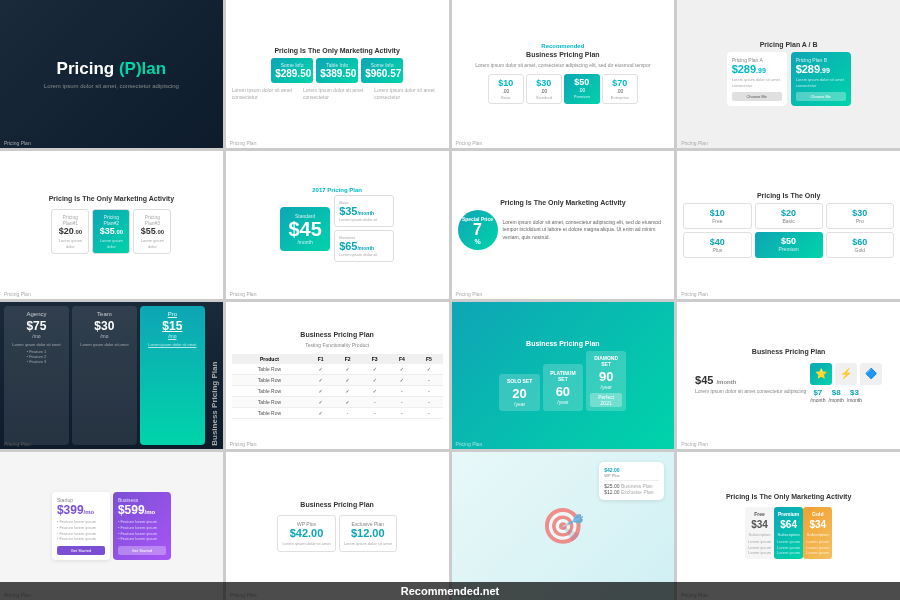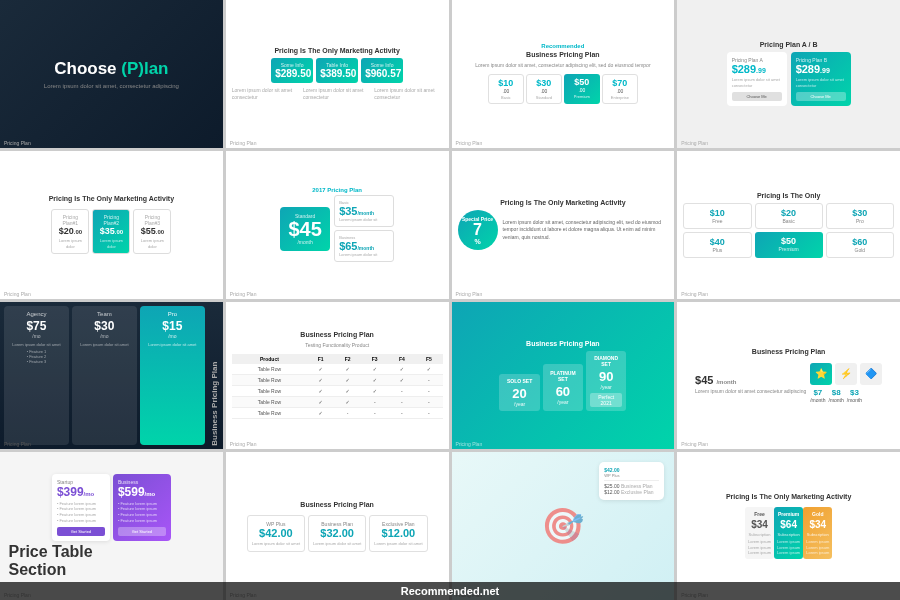--- a/index.html
+++ b/index.html
@@ -222,21 +222,21 @@
       flex: 1;
       border-radius: 4px;
       padding: 5px 3px;
       color: white;
       font-size: 5px;
       display: flex;
       flex-direction: column;
       align-items: center;
     }
     .vert-card-dark { background: rgba(255,255,255,0.1); }
-    .vert-card-teal { background: linear-gradient(180deg, #0ea5b5, #00d4aa); }
+    .vert-card-teal { background: linear-gradient(180deg, #0ea5b5, #00d4aa); text-decoration: underline; }
     .vert-card .vc-price { font-size: 12px; font-weight: 700; }
 
     
     .vert-text {
       writing-mode: vertical-rl;
       text-orientation: mixed;
       transform: rotate(180deg);
       font-size: 8px;
       font-weight: 700;
       color: #aaa;
@@ -392,21 +392,21 @@
     .cell-footer { font-size: 5px; color: #aaa; position: absolute; bottom: 2px; left: 4px; }
   </style>
 </head>
 <body>
 
 <div class="grid">
 
   <div class="cell cell-1">
     <div style="text-align:center;">
       <div style="font-size:17px; font-weight:800; color:white;">
-        <span>Choose </span><span style="color:#00d4aa;">(P)lan</span>
+        <span>Pricing </span><span style="color:#00d4aa;">(P)lan</span>
       </div>
       <div style="font-size:6px; color:#888; margin-top:4px;">Lorem ipsum dolor sit amet, consectetur adipiscing</div>
     </div>
     <div class="cell-footer">Pricing Plan</div>
   </div>
 
   <div class="cell cell-2">
     <div class="cell-title">Pricing Is The Only Marketing Activity</div>
     <div class="price-cards-row">
       <div class="price-card-sm">
@@ -710,35 +710,29 @@
         <div style="font-size:4px;color:#aaa;line-height:1.4;margin-top:2px;">• Feature lorem ipsum<br>• Feature lorem ipsum<br>• Feature lorem ipsum<br>• Feature lorem ipsum</div>
         <div style="margin-top:4px;background:#7b4fd4;color:white;border-radius:2px;padding:2px;font-size:4px;text-align:center;">Get Started</div>
       </div>
       <div style="background:linear-gradient(135deg,#7b4fd4,#a855f7);border-radius:4px;padding:5px;width:58px;font-size:5px;">
         <div style="font-size:5px;color:rgba(255,255,255,0.8);">Business</div>
         <div style="font-size:12px;font-weight:700;color:white;">$599<span style="font-size:6px;">/mo</span></div>
         <div style="font-size:4px;color:rgba(255,255,255,0.7);line-height:1.4;margin-top:2px;">• Feature lorem ipsum<br>• Feature lorem ipsum<br>• Feature lorem ipsum<br>• Feature lorem ipsum</div>
         <div style="margin-top:4px;background:rgba(255,255,255,0.3);border-radius:2px;padding:2px;font-size:4px;text-align:center;color:white;">Get Started</div>
       </div>
     </div>
-    <div style="font-size:16px;font-weight:800;color:#333;margin-left:5px;line-height:1.1;margin-top:2px;text-align:left;width:100%;">Price Table<br>Section</div>
     <div class="cell-footer">Pricing Plan</div>
   </div>
 
   <div class="cell cell-14">
     <div class="cell-title">Business Pricing Plan</div>
     <div class="three-price-cards">
       <div class="tpc-card">
         <div class="tpc-label">WP Plus</div>
         <div class="tpc-price">$42.00</div>
-        <div style="font-size:4px;color:#aaa;margin-top:2px;line-height:1.3;">Lorem ipsum dolor sit amet</div>
-      </div>
-      <div class="tpc-card">
-        <div class="tpc-label">Business Plan</div>
-        <div class="tpc-price">$32.00</div>
         <div style="font-size:4px;color:#aaa;margin-top:2px;line-height:1.3;">Lorem ipsum dolor sit amet</div>
       </div>
       <div class="tpc-card">
         <div class="tpc-label">Exclusive Plan</div>
         <div class="tpc-price">$12.00</div>
         <div style="font-size:4px;color:#aaa;margin-top:2px;line-height:1.3;">Lorem ipsum dolor sit amet</div>
       </div>
     </div>
     <div class="cell-footer">Pricing Plan</div>
   </div>

